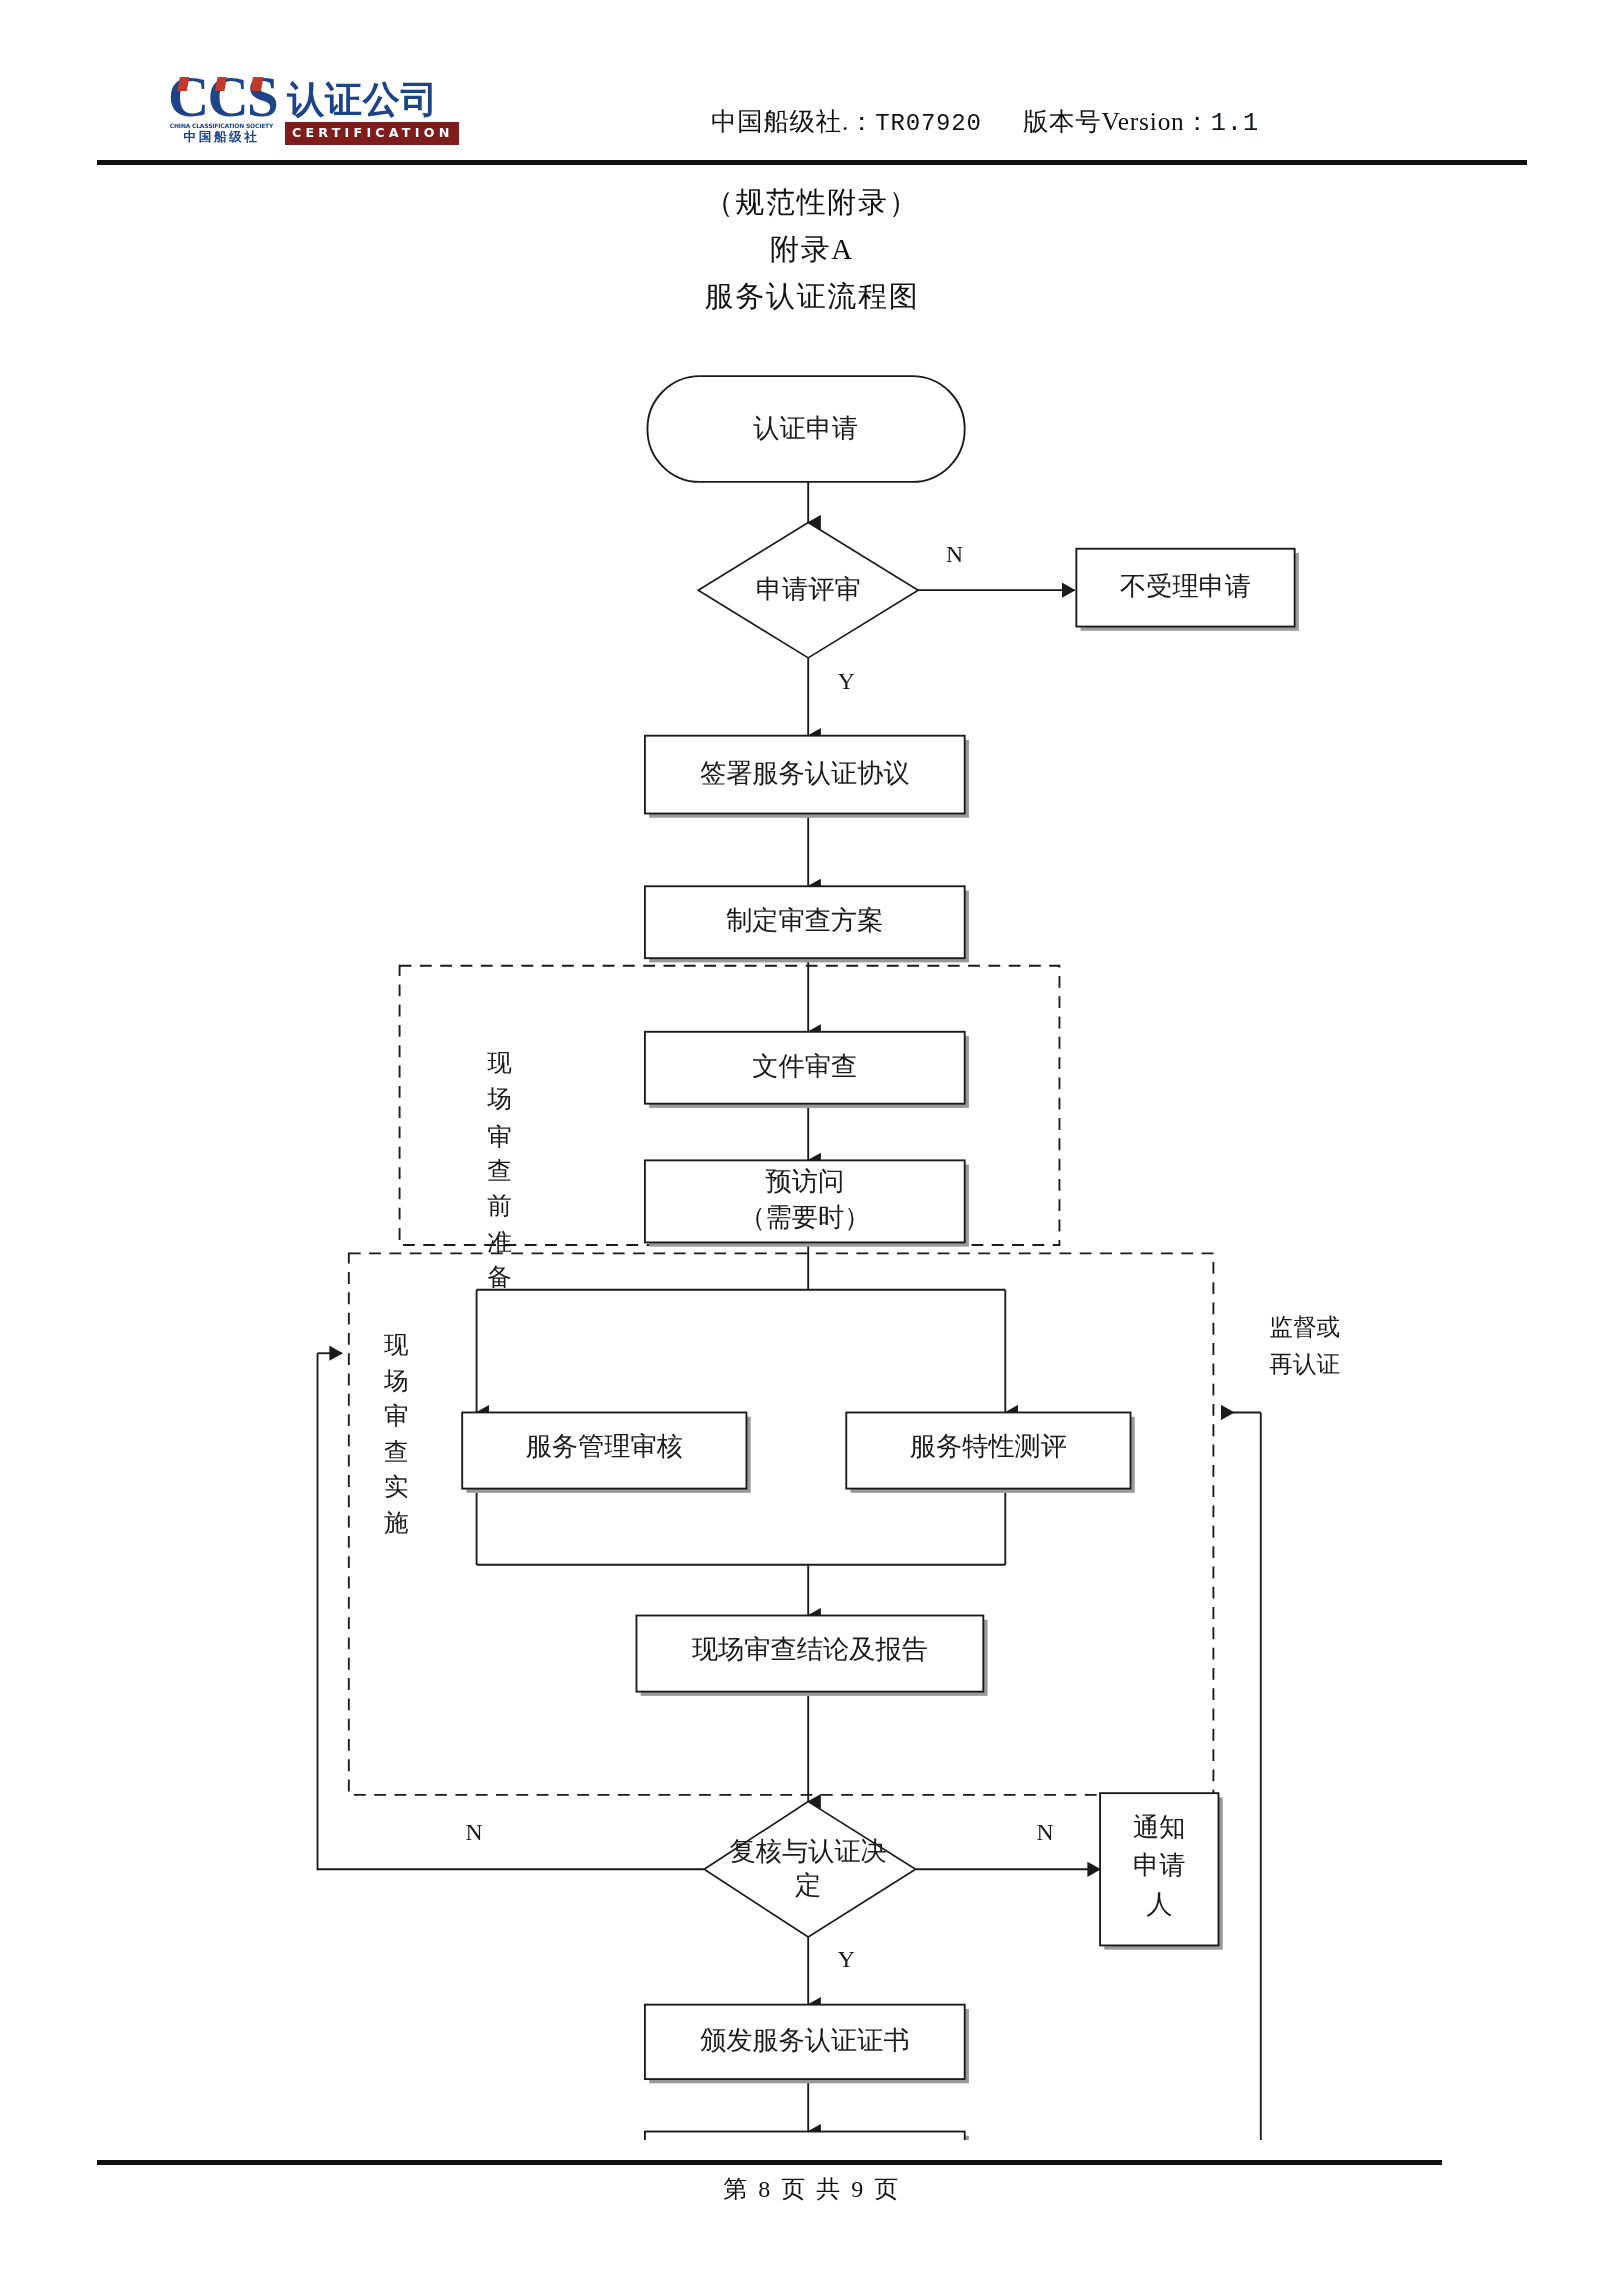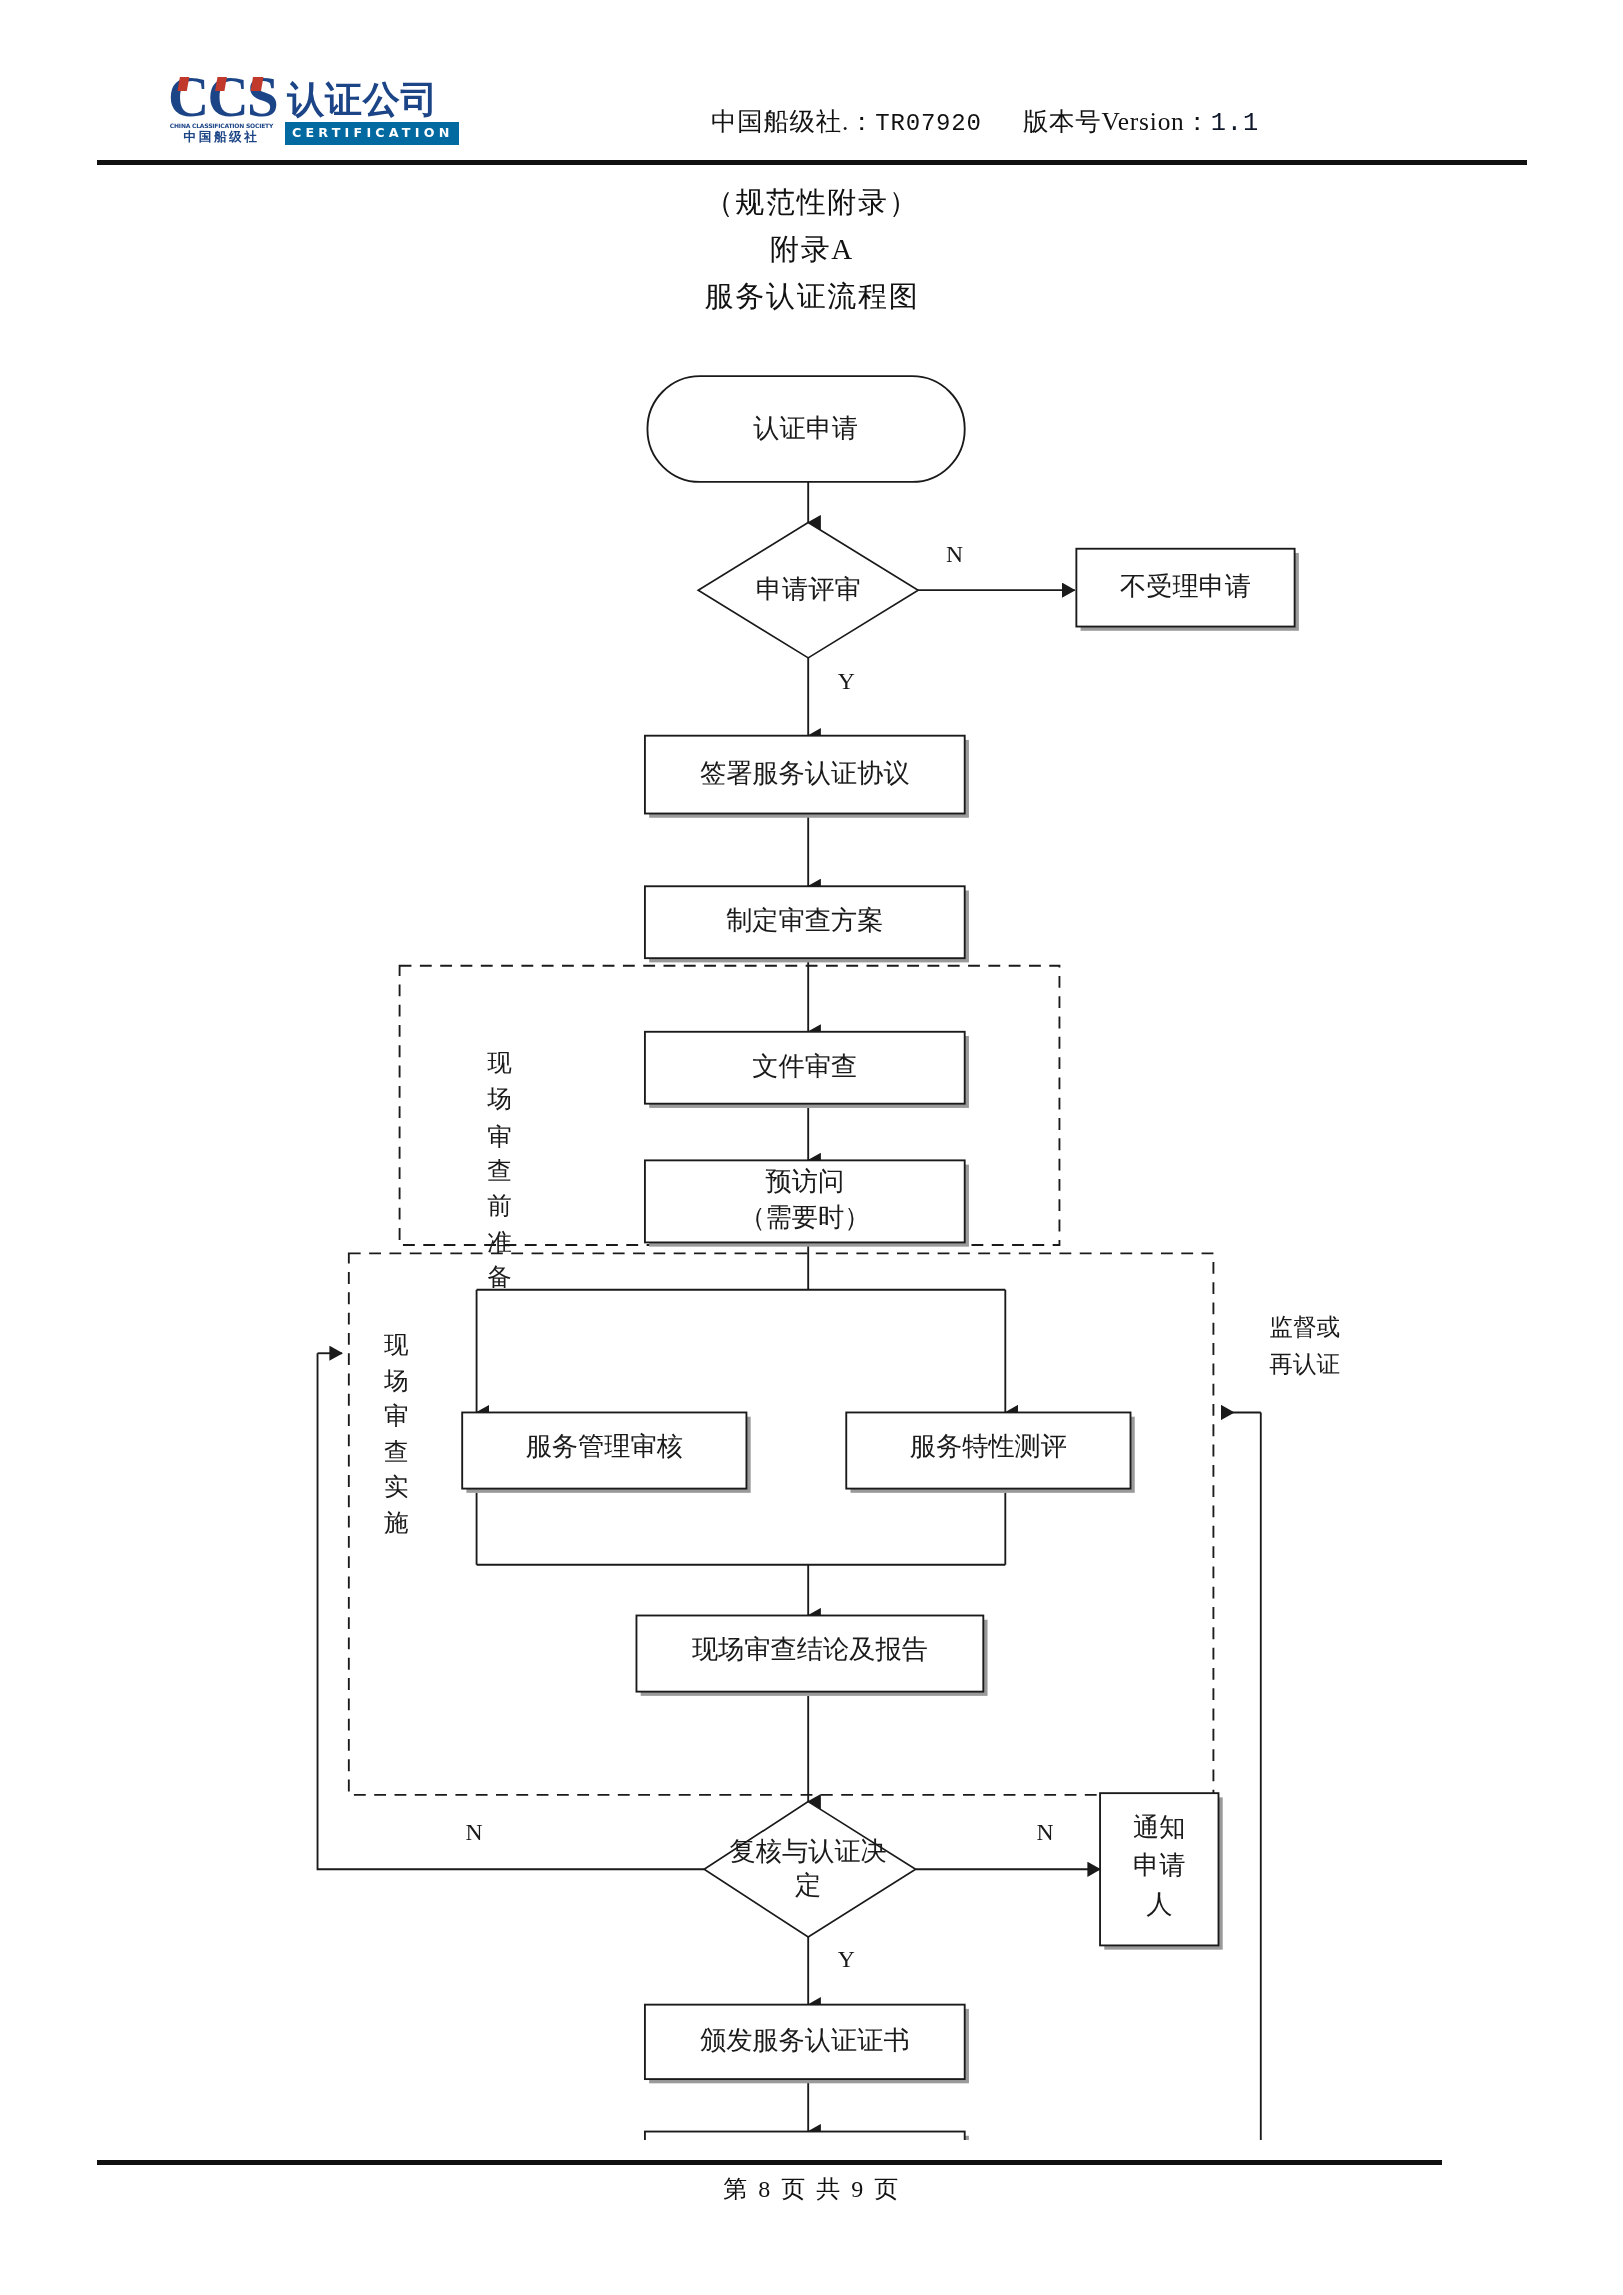--- a/index.html
+++ b/index.html
@@ -72,21 +72,21 @@
     font-size: 12.7px;
     color: #1c4587;
     font-weight: bold;
     line-height: 14.4px;
     letter-spacing: 2.5px;
     text-align: center;
     width: 107px;
   }
   #logo-cert-bar {
     margin-left: 10.2px;
-    background: #0369a1;
+    background: #7f1d1d;
     color: #ffffff;
     font-family: "DejaVu Sans", sans-serif;
     font-size: 12.7px;
     font-weight: bold;
     letter-spacing: 4.2px;
     padding: 2.5px 5.1px 2.5px 6.8px;
     line-height: 14.4px;
     height: 18.6px;
     display: flex; align-items: center;
   }

